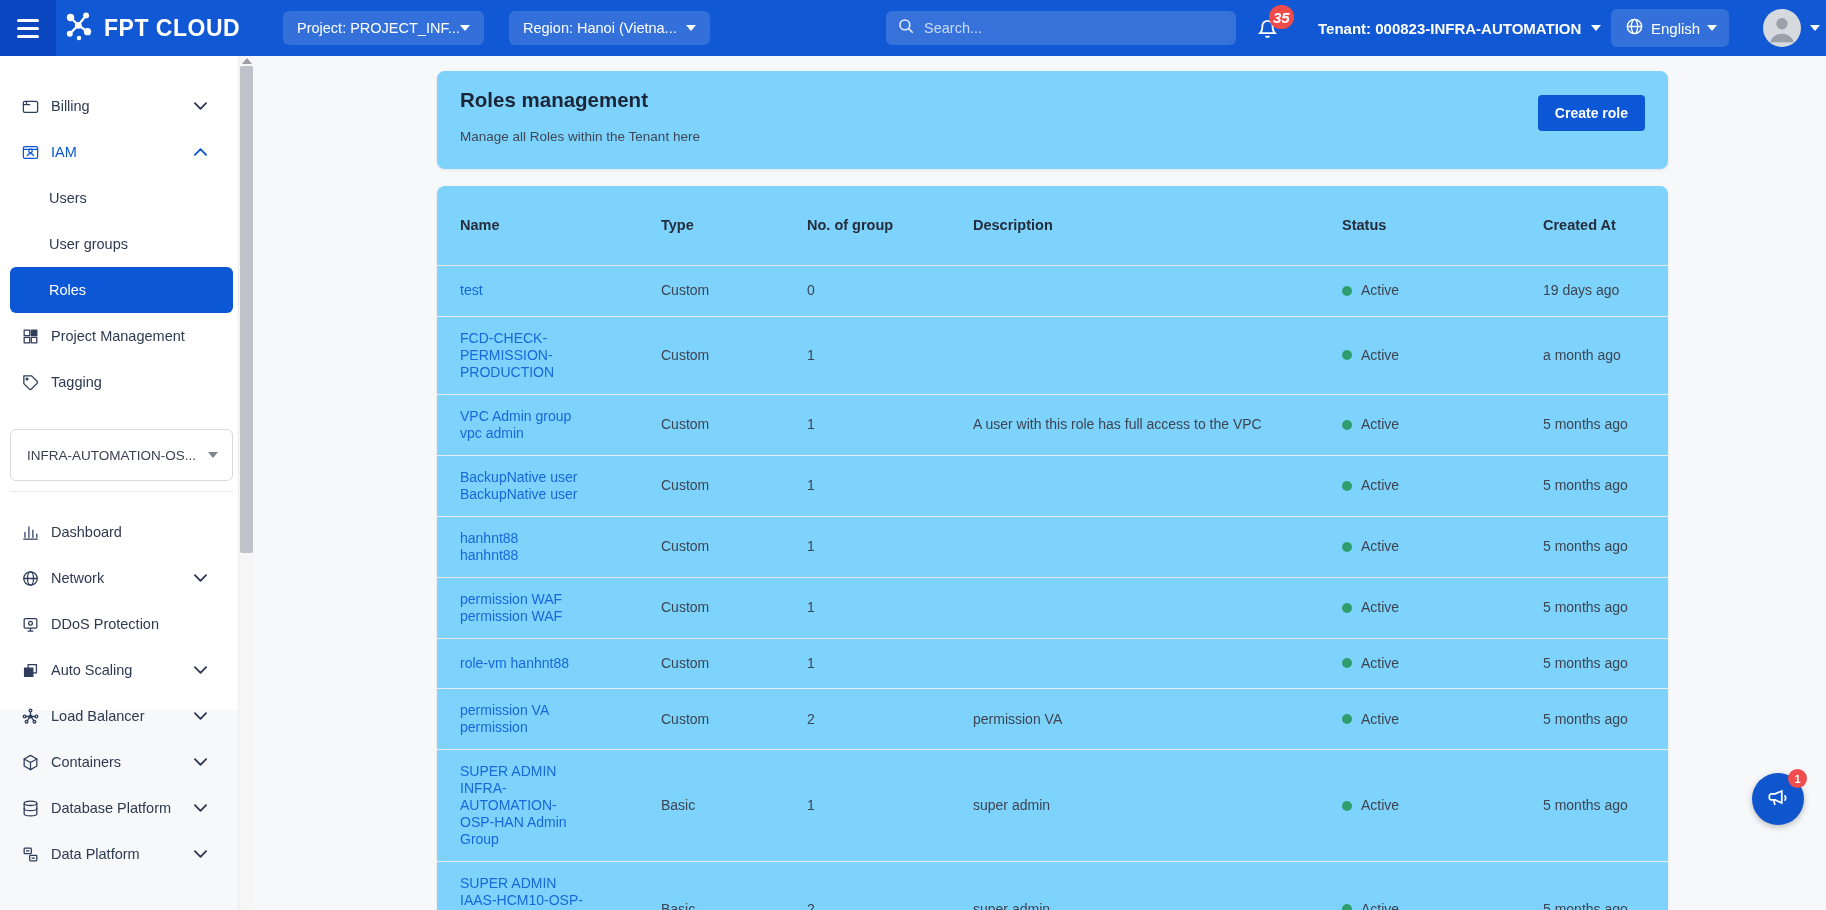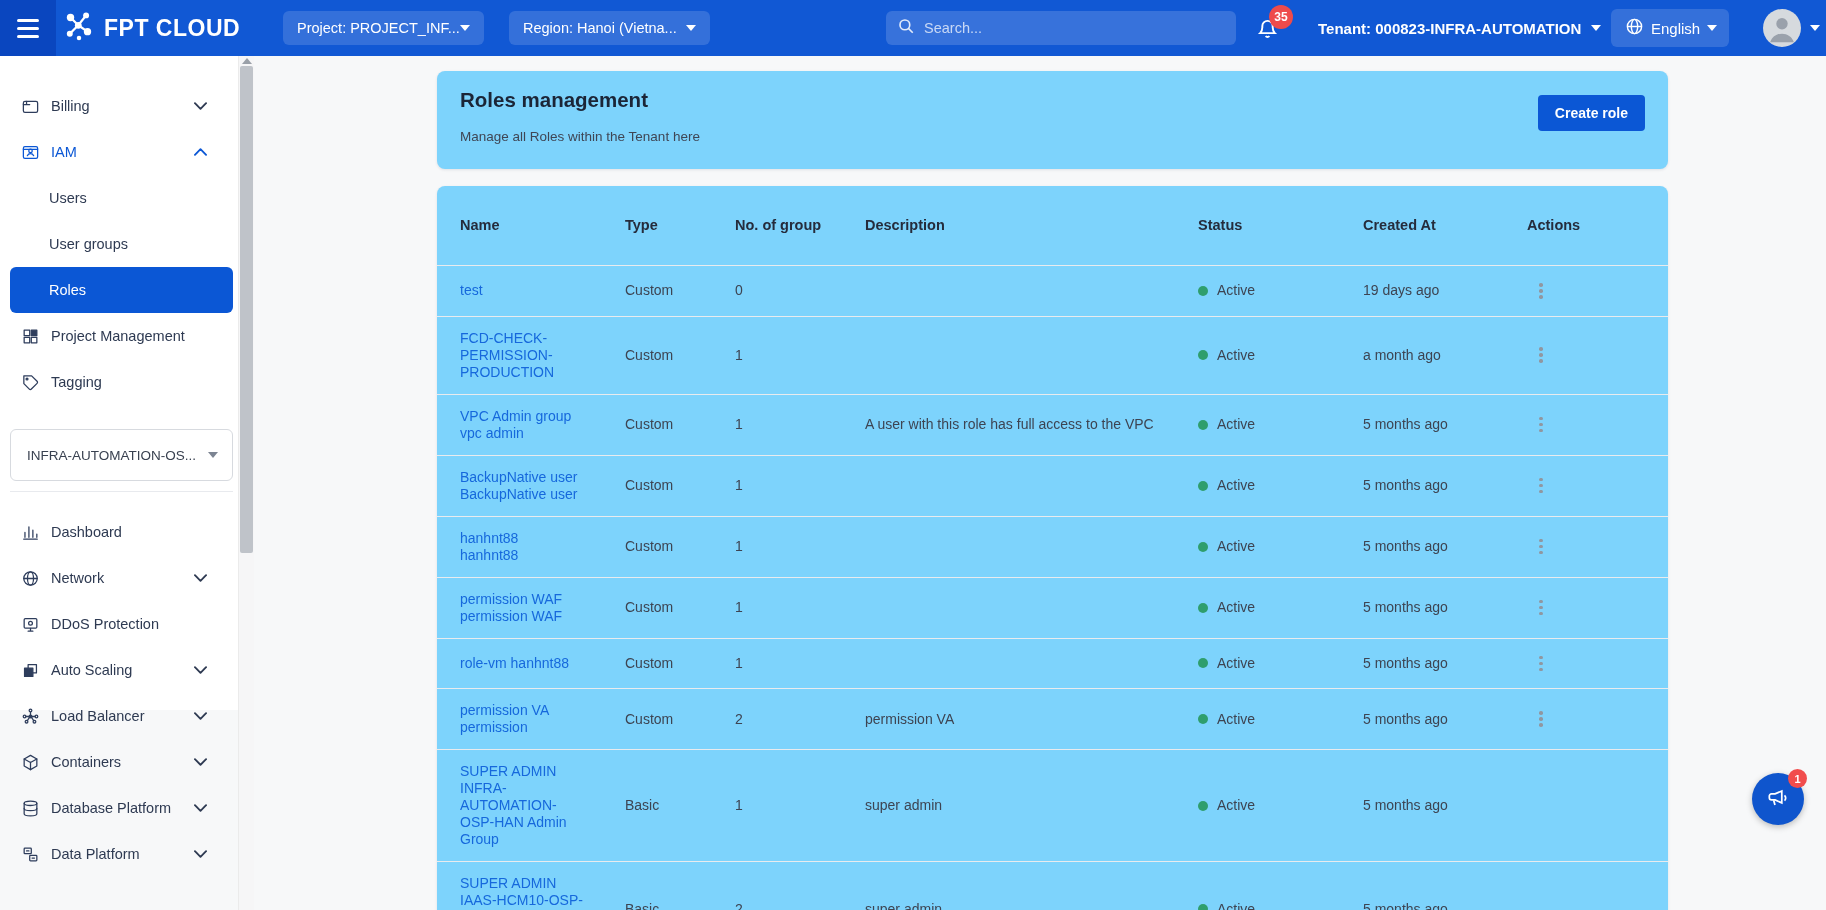--- a/index.html
+++ b/index.html
@@ -25,22 +25,22 @@
   .proj { left:283px; width:201px; }
   .region { left:509px; width:201px; }
   .searchbox { position:absolute; left:886px; top:11px; width:350px; height:34px;
     background:rgba(255,255,255,.16); border-radius:6px; display:flex;
     align-items:center; padding:0 11px; gap:9px; }
   .searchbox input { flex:1; background:transparent; border:none; outline:none;
     color:#fff; font-size:14.5px; font-family:"Liberation Sans",sans-serif; }
   .searchbox input::placeholder { color:rgba(255,255,255,.72); }
   .bell { position:absolute; left:1254px; top:14px; width:30px; height:30px; cursor:pointer; }
   .bell-badge { position:absolute; left:1269px; top:5px; min-width:24px; height:24px;
-    background:#ee4b4b; border-radius:12px; color:#fff; font-size:12px; font-weight:700;
-    display:flex; align-items:center; justify-content:center; padding:0 4px; }
+    background:#ee4b4b; border-radius:12px; color:#fff; font-size:15px; font-weight:700;
+    display:flex; align-items:center; justify-content:center; padding:0 4px;font-style:italic; }
   .tenant { position:absolute; left:1318px; top:0; height:56px; display:flex;
     align-items:center; gap:10px; color:#fff; font-size:15px; font-weight:600; cursor:pointer; }
   .lang { left:1611px; width:118px; top:9px; height:38px; gap:7px; font-size:15px; }
   .avatar-wrap { position:absolute; left:1763px; top:0; height:56px; display:flex;
     align-items:center; gap:9px; cursor:pointer; }
   .avatar { width:38px; height:38px; border-radius:50%; background:#d6dade;
     display:flex; align-items:center; justify-content:center; overflow:hidden; }
 
   
   .sidebar { position:absolute; left:0; top:56px; width:238px; height:654px;
@@ -79,21 +79,21 @@
   .page-title { position:absolute; left:23px; top:17px; font-size:20.5px; font-weight:700;
     color:#1b2537; }
   .page-subtitle { position:absolute; left:23px; top:58px; font-size:13.5px; color:#3f4655; }
   .create-btn { position:absolute; right:23px; top:24px; height:36px; padding:0 17px;
     background:#0b57d5; color:#fff; border:none; border-radius:4px; font-size:14px;
     font-weight:600; font-family:"Liberation Sans",sans-serif; cursor:pointer; }
 
   .table-card { position:absolute; left:183px; top:130px; width:1231px; height:810px;
     overflow:hidden; }
   .tgrid { display:grid; grid-template-columns:188px 110px 130px 333px 165px 164px 141px;
-    align-items:center; }
+    align-items:center;gap:36px; }
   .thead { height:80px; border-bottom:1px solid #e9ebee; }
   .thead .cell { font-size:14.5px; font-weight:700; color:#252c3c; }
   .trow { border-bottom:1px solid #e9ebee; padding:13px 0; }
   .cell { font-size:14px; color:#3d4452; line-height:17px; }
   .cell.c1 { padding-left:23px; }
   .cell.c4 { padding-right:40px; }
   .name-link { color:#1668dc; text-decoration:none; white-space:pre-line; cursor:pointer; }
   .status { display:flex; align-items:center; gap:9px; }
   .dot { width:10px; height:10px; border-radius:50%; background:#2f9e6d; }
   .kebab { background:none; border:none; cursor:pointer; padding:4px 6px; margin-left:6px;

